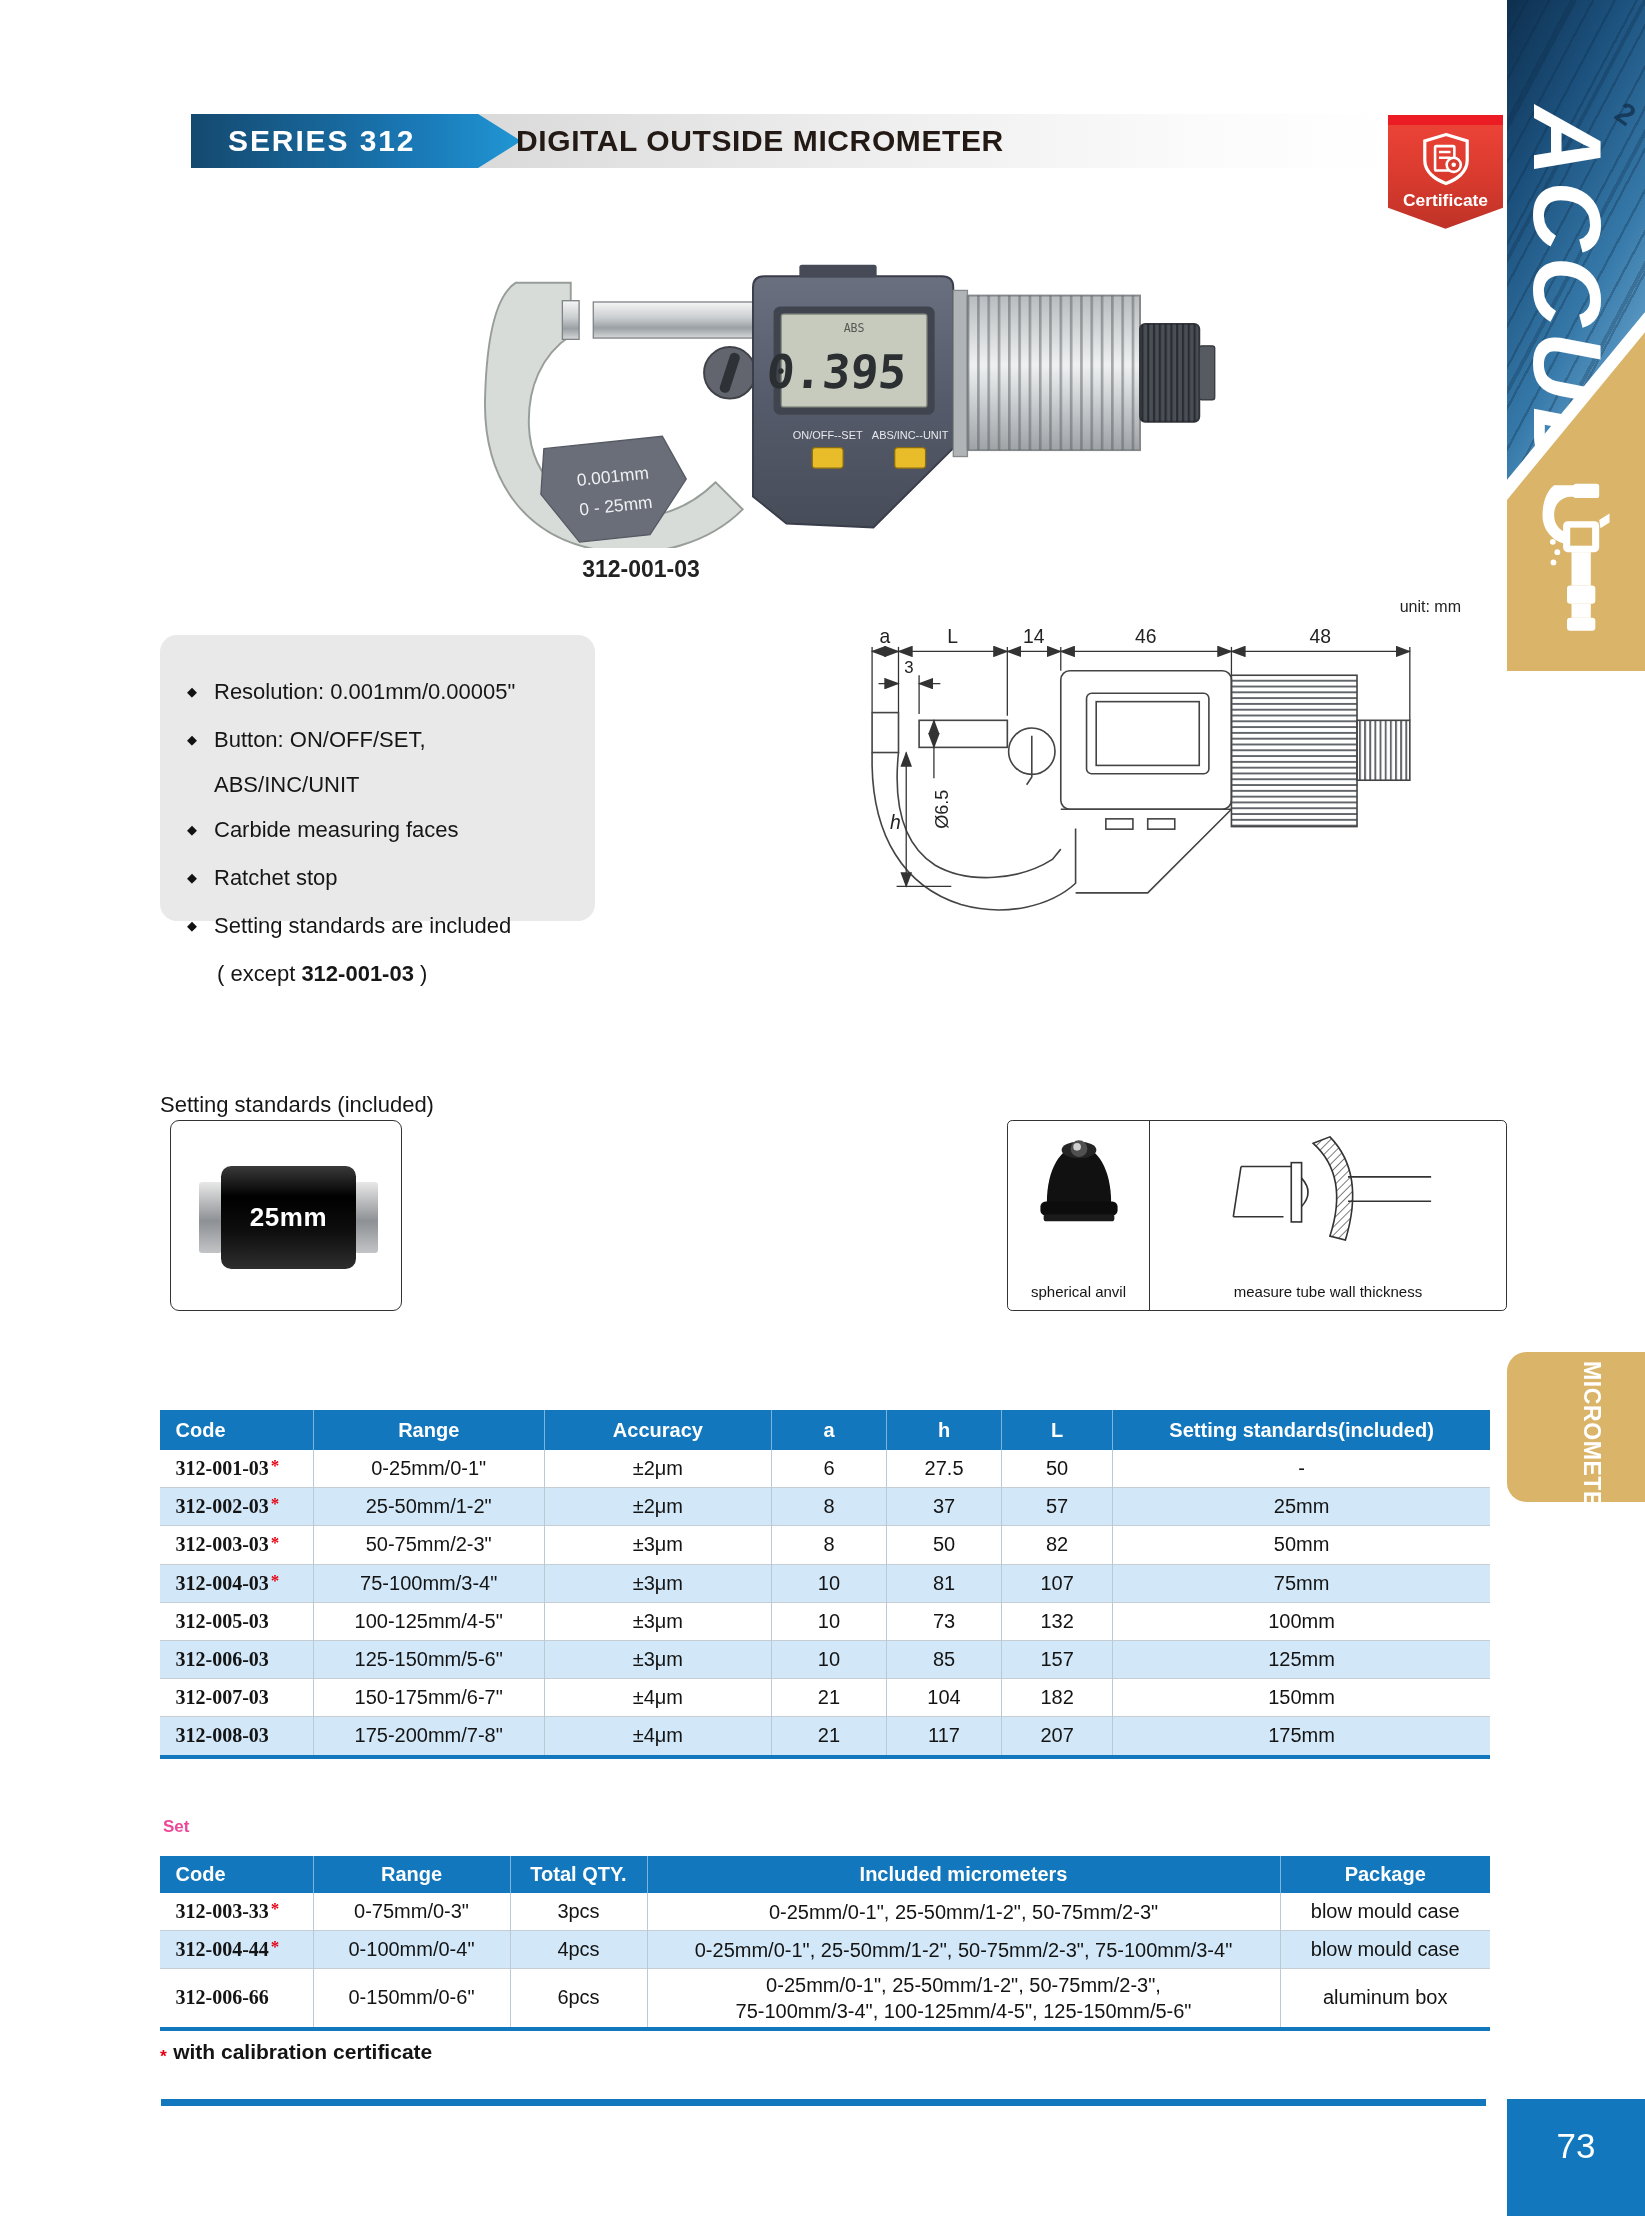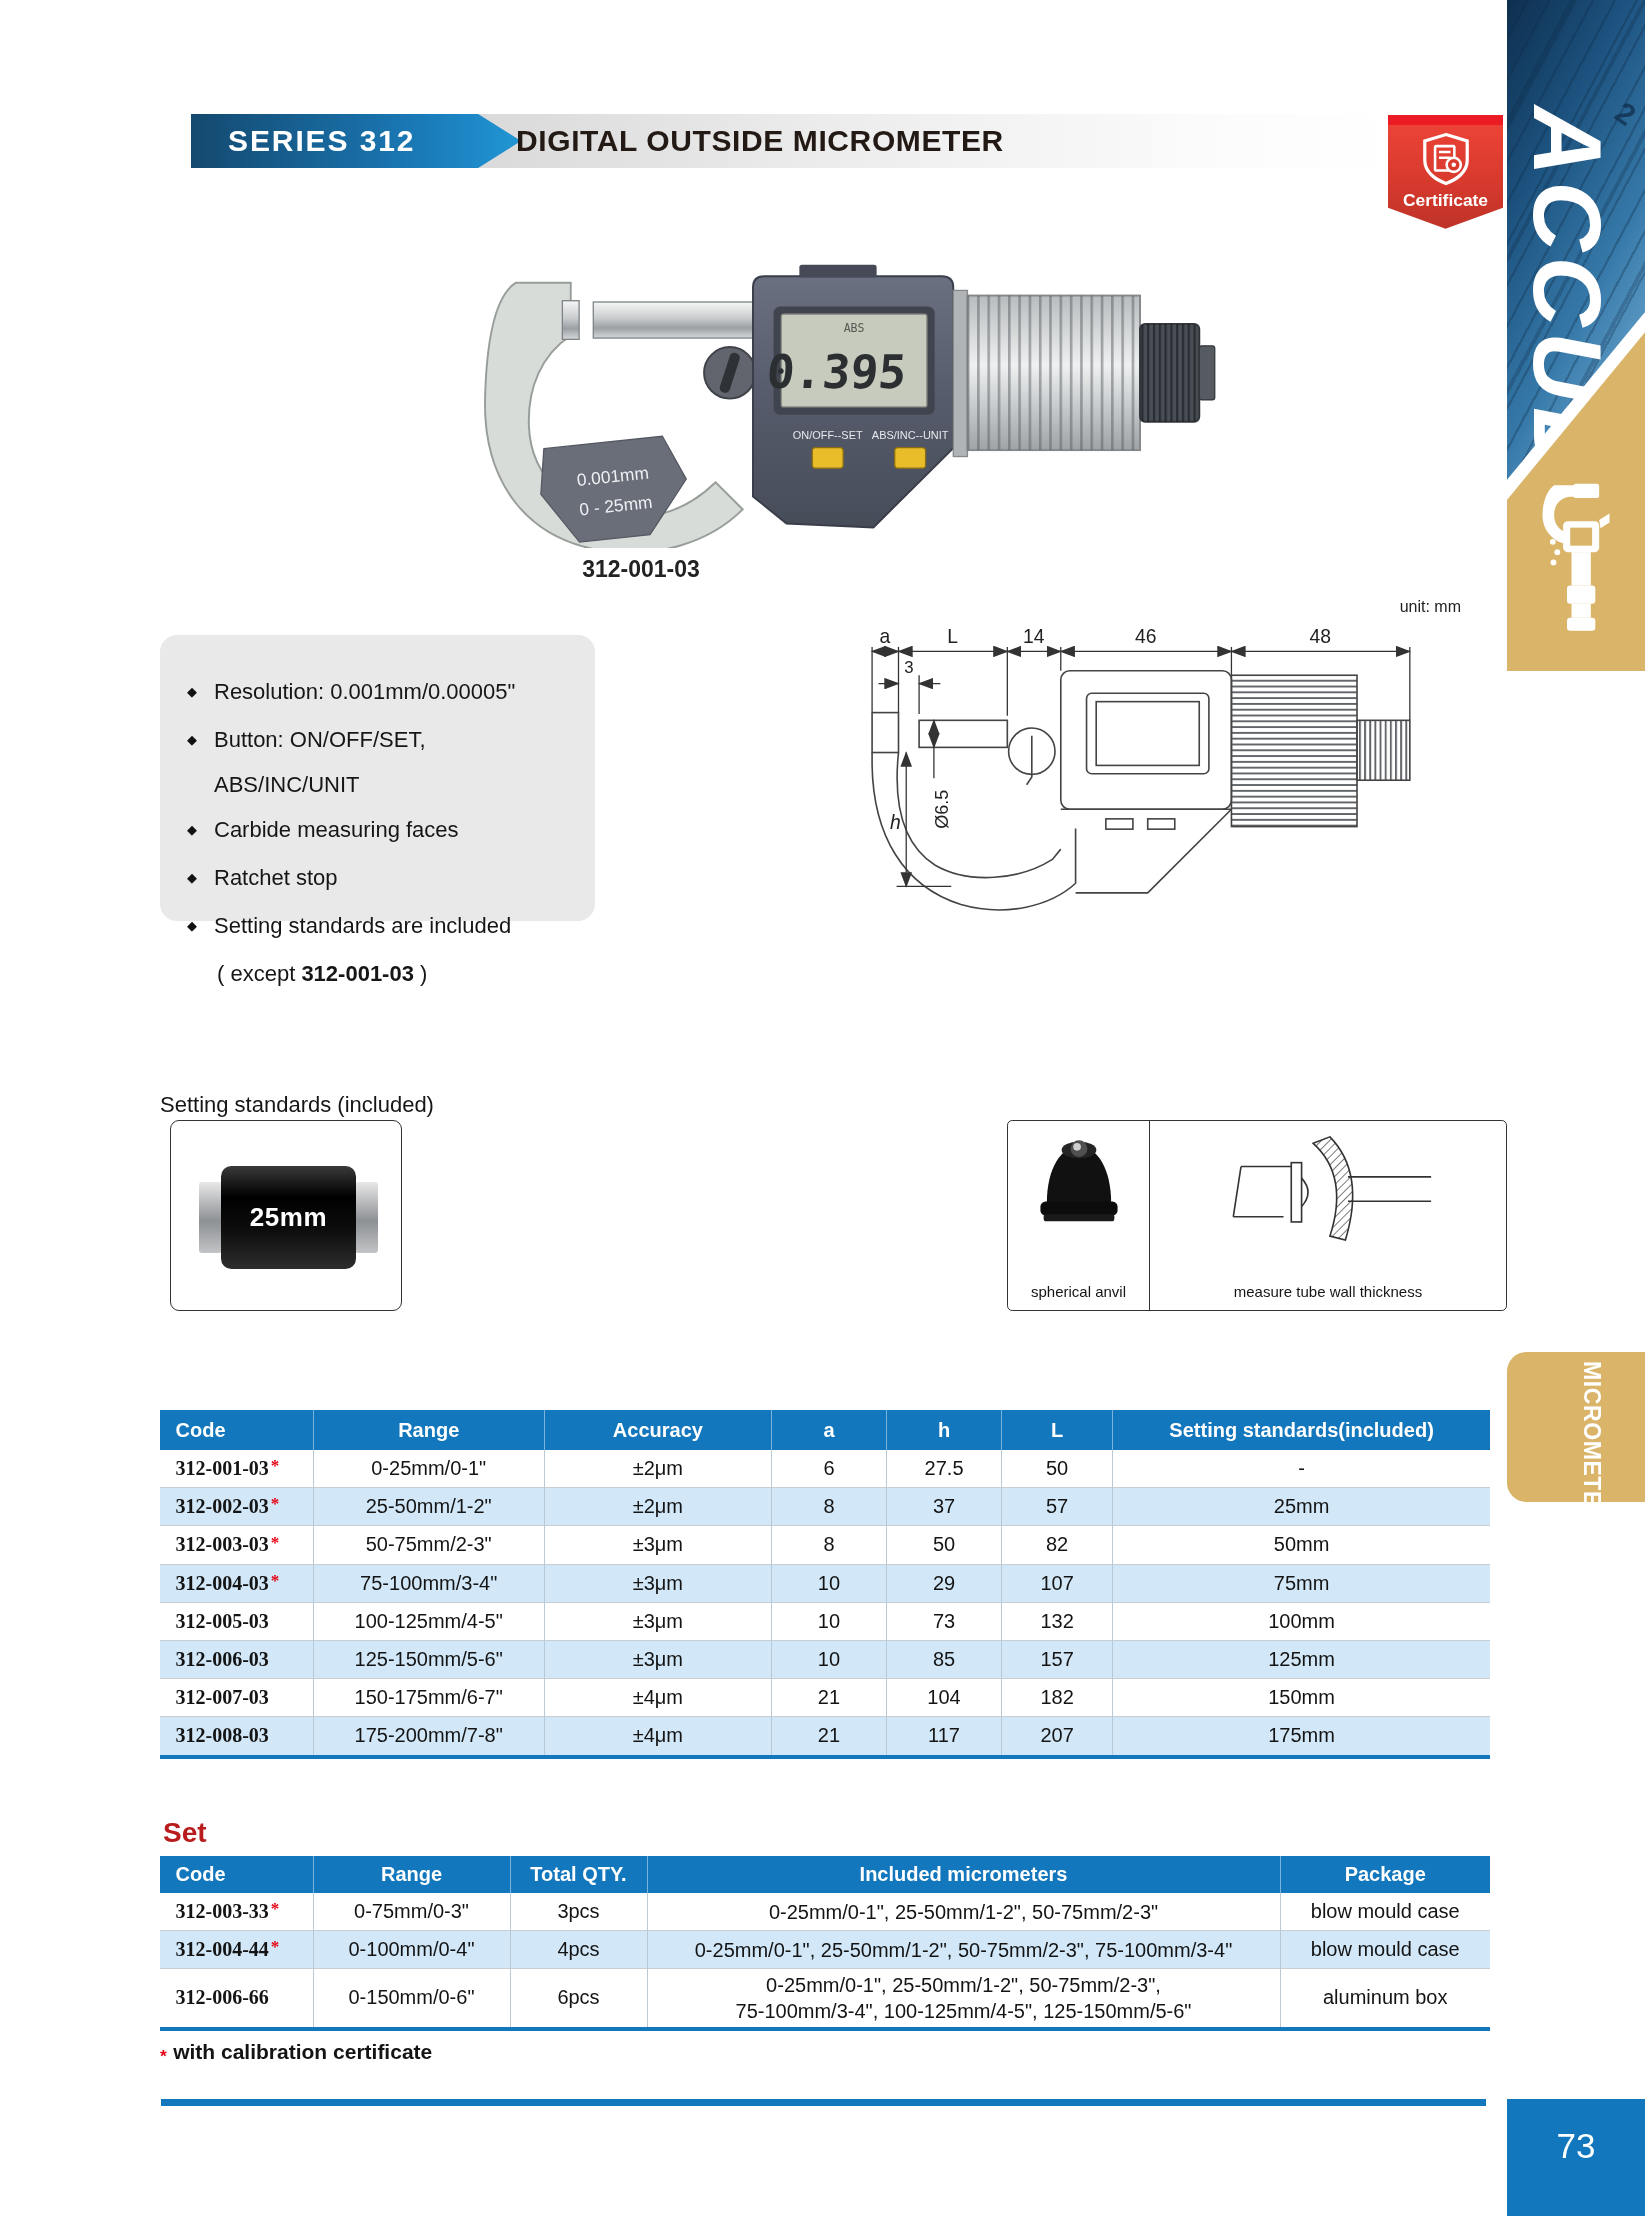--- a/index.html
+++ b/index.html
@@ -94,21 +94,21 @@
   .spec-table th+th,.set-table th+th{border-left:1.3px solid rgba(255,255,255,.45);}
   .spec-table td,.set-table td{font-size:20px;color:#141414;text-align:center;padding:2.6px 3.9px;}
   .spec-table td{height:32px;} .set-table td{height:32px;}
   .spec-table td+td,.set-table td+td{border-left:1.3px solid #b9c9d6;}
   .spec-table tbody tr+tr,.set-table tbody tr+tr{border-top:1.3px solid #c6ced4;}
   .spec-table tbody tr.alt,.set-table tbody tr.alt{background:#d2e8f8;}
   td.code-cell{font-weight:bold;text-align:left;padding-left:15.5px;font-family:Liberation Serif, serif;}
   .star{color:#e60012;font-size:17px;font-weight:bold;margin-left:1.9px;position:relative;top:-3.9px;}
   .incl-line{line-height:26px;}
 
-  .set-heading{position:absolute;left:163px;top:1817px;font-size:28px;font-weight:bold;color:#b91c1c;}
+  .set-heading{position:absolute;left:163px;top:1817px;font-size:17px;font-weight:bold;color:#ec4899;}
 
   
   .footnote{position:absolute;left:160px;top:2040px;font-size:21px;font-weight:bold;color:#141414;}
   .foot-star{color:#e60012;font-size:17.4px;font-weight:bold;margin-right:6.4px;position:relative;top:2.6px;}
   .footer-bar{position:absolute;left:161px;top:2099px;width:1325px;height:7px;background:#1277bc;}
   .page-num-box{position:absolute;left:1507px;top:2099px;width:138px;height:117px;background:#1277bc;}
   .page-num-box span{display:block;text-align:center;margin-top:27px;color:#fff;font-size:35px;font-weight:500;}
 
   
   .side-tab{position:absolute;left:1507px;top:1352px;width:138px;height:150px;background:#d9b469;
@@ -418,21 +418,21 @@
           <td>8</td>
           <td>50</td>
           <td>82</td>
           <td>50mm</td>
         </tr>
         <tr class="alt">
           <td class="code-cell">312-004-03<span class="star">*</span></td>
           <td>75-100mm/3-4"</td>
           <td>±3μm</td>
           <td>10</td>
-          <td>29</td>
+          <td>81</td>
           <td>107</td>
           <td>75mm</td>
         </tr>
         <tr>
           <td class="code-cell">312-005-03</td>
           <td>100-125mm/4-5"</td>
           <td>±3μm</td>
           <td>10</td>
           <td>73</td>
           <td>132</td>

